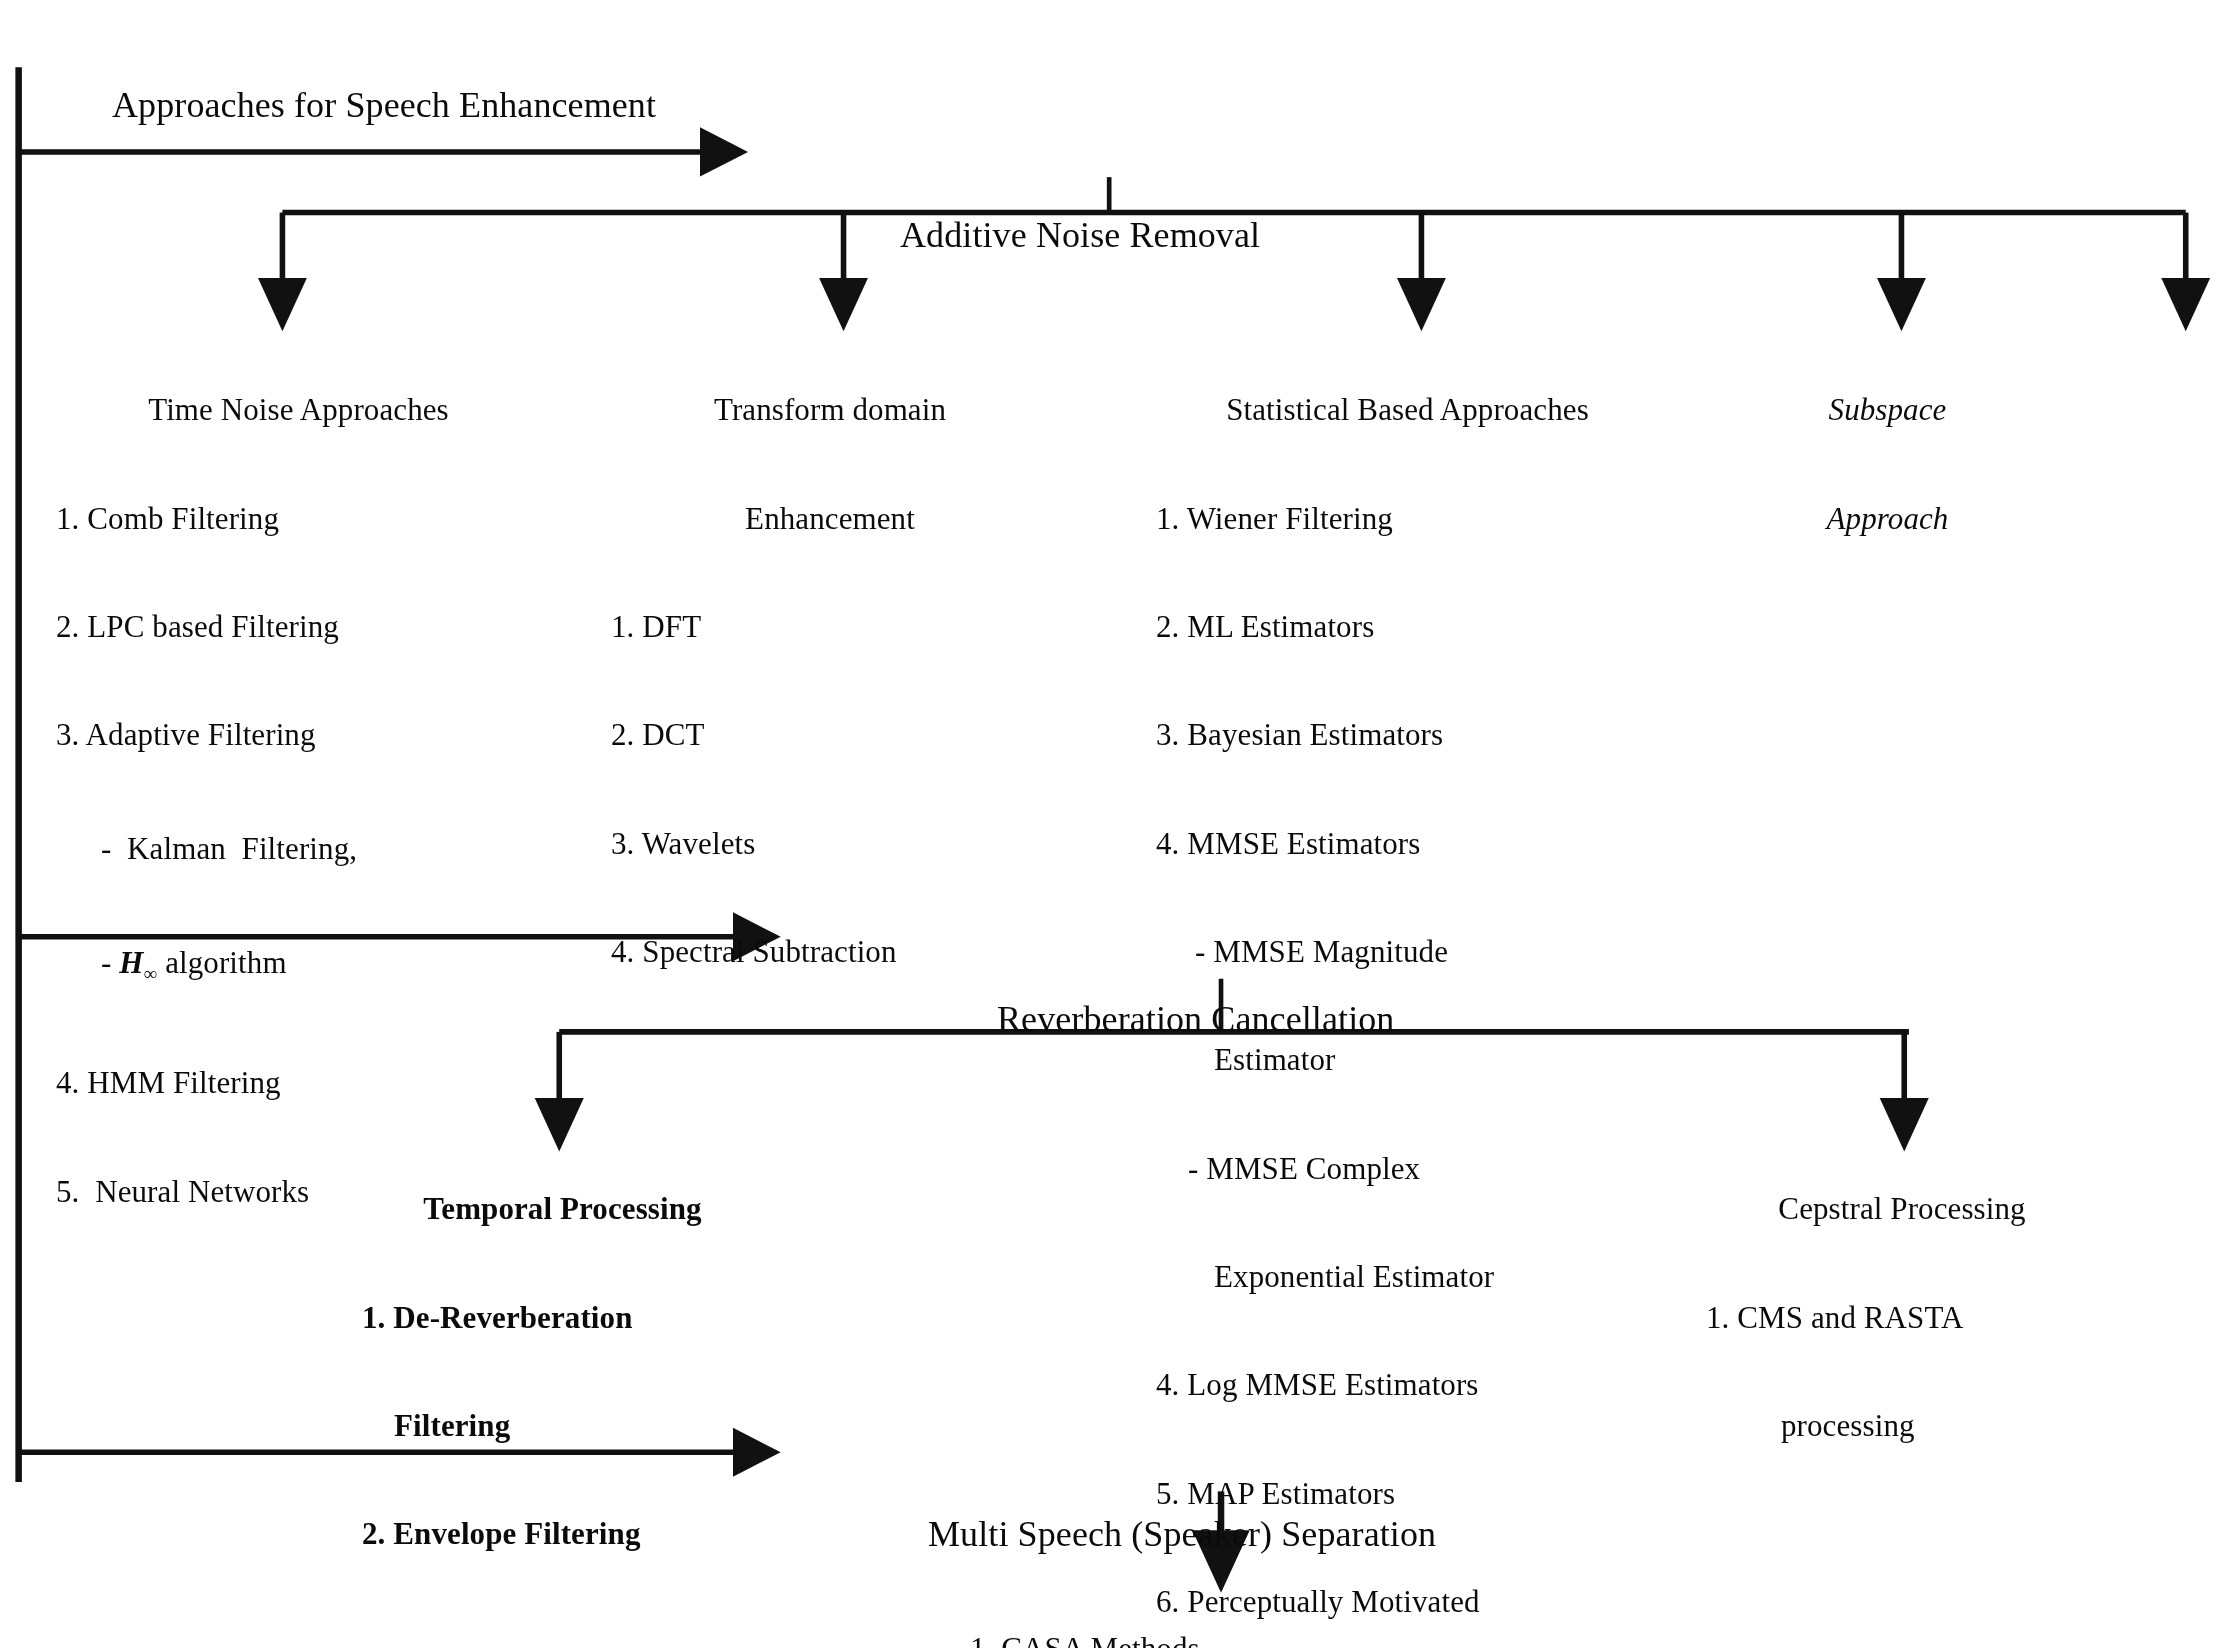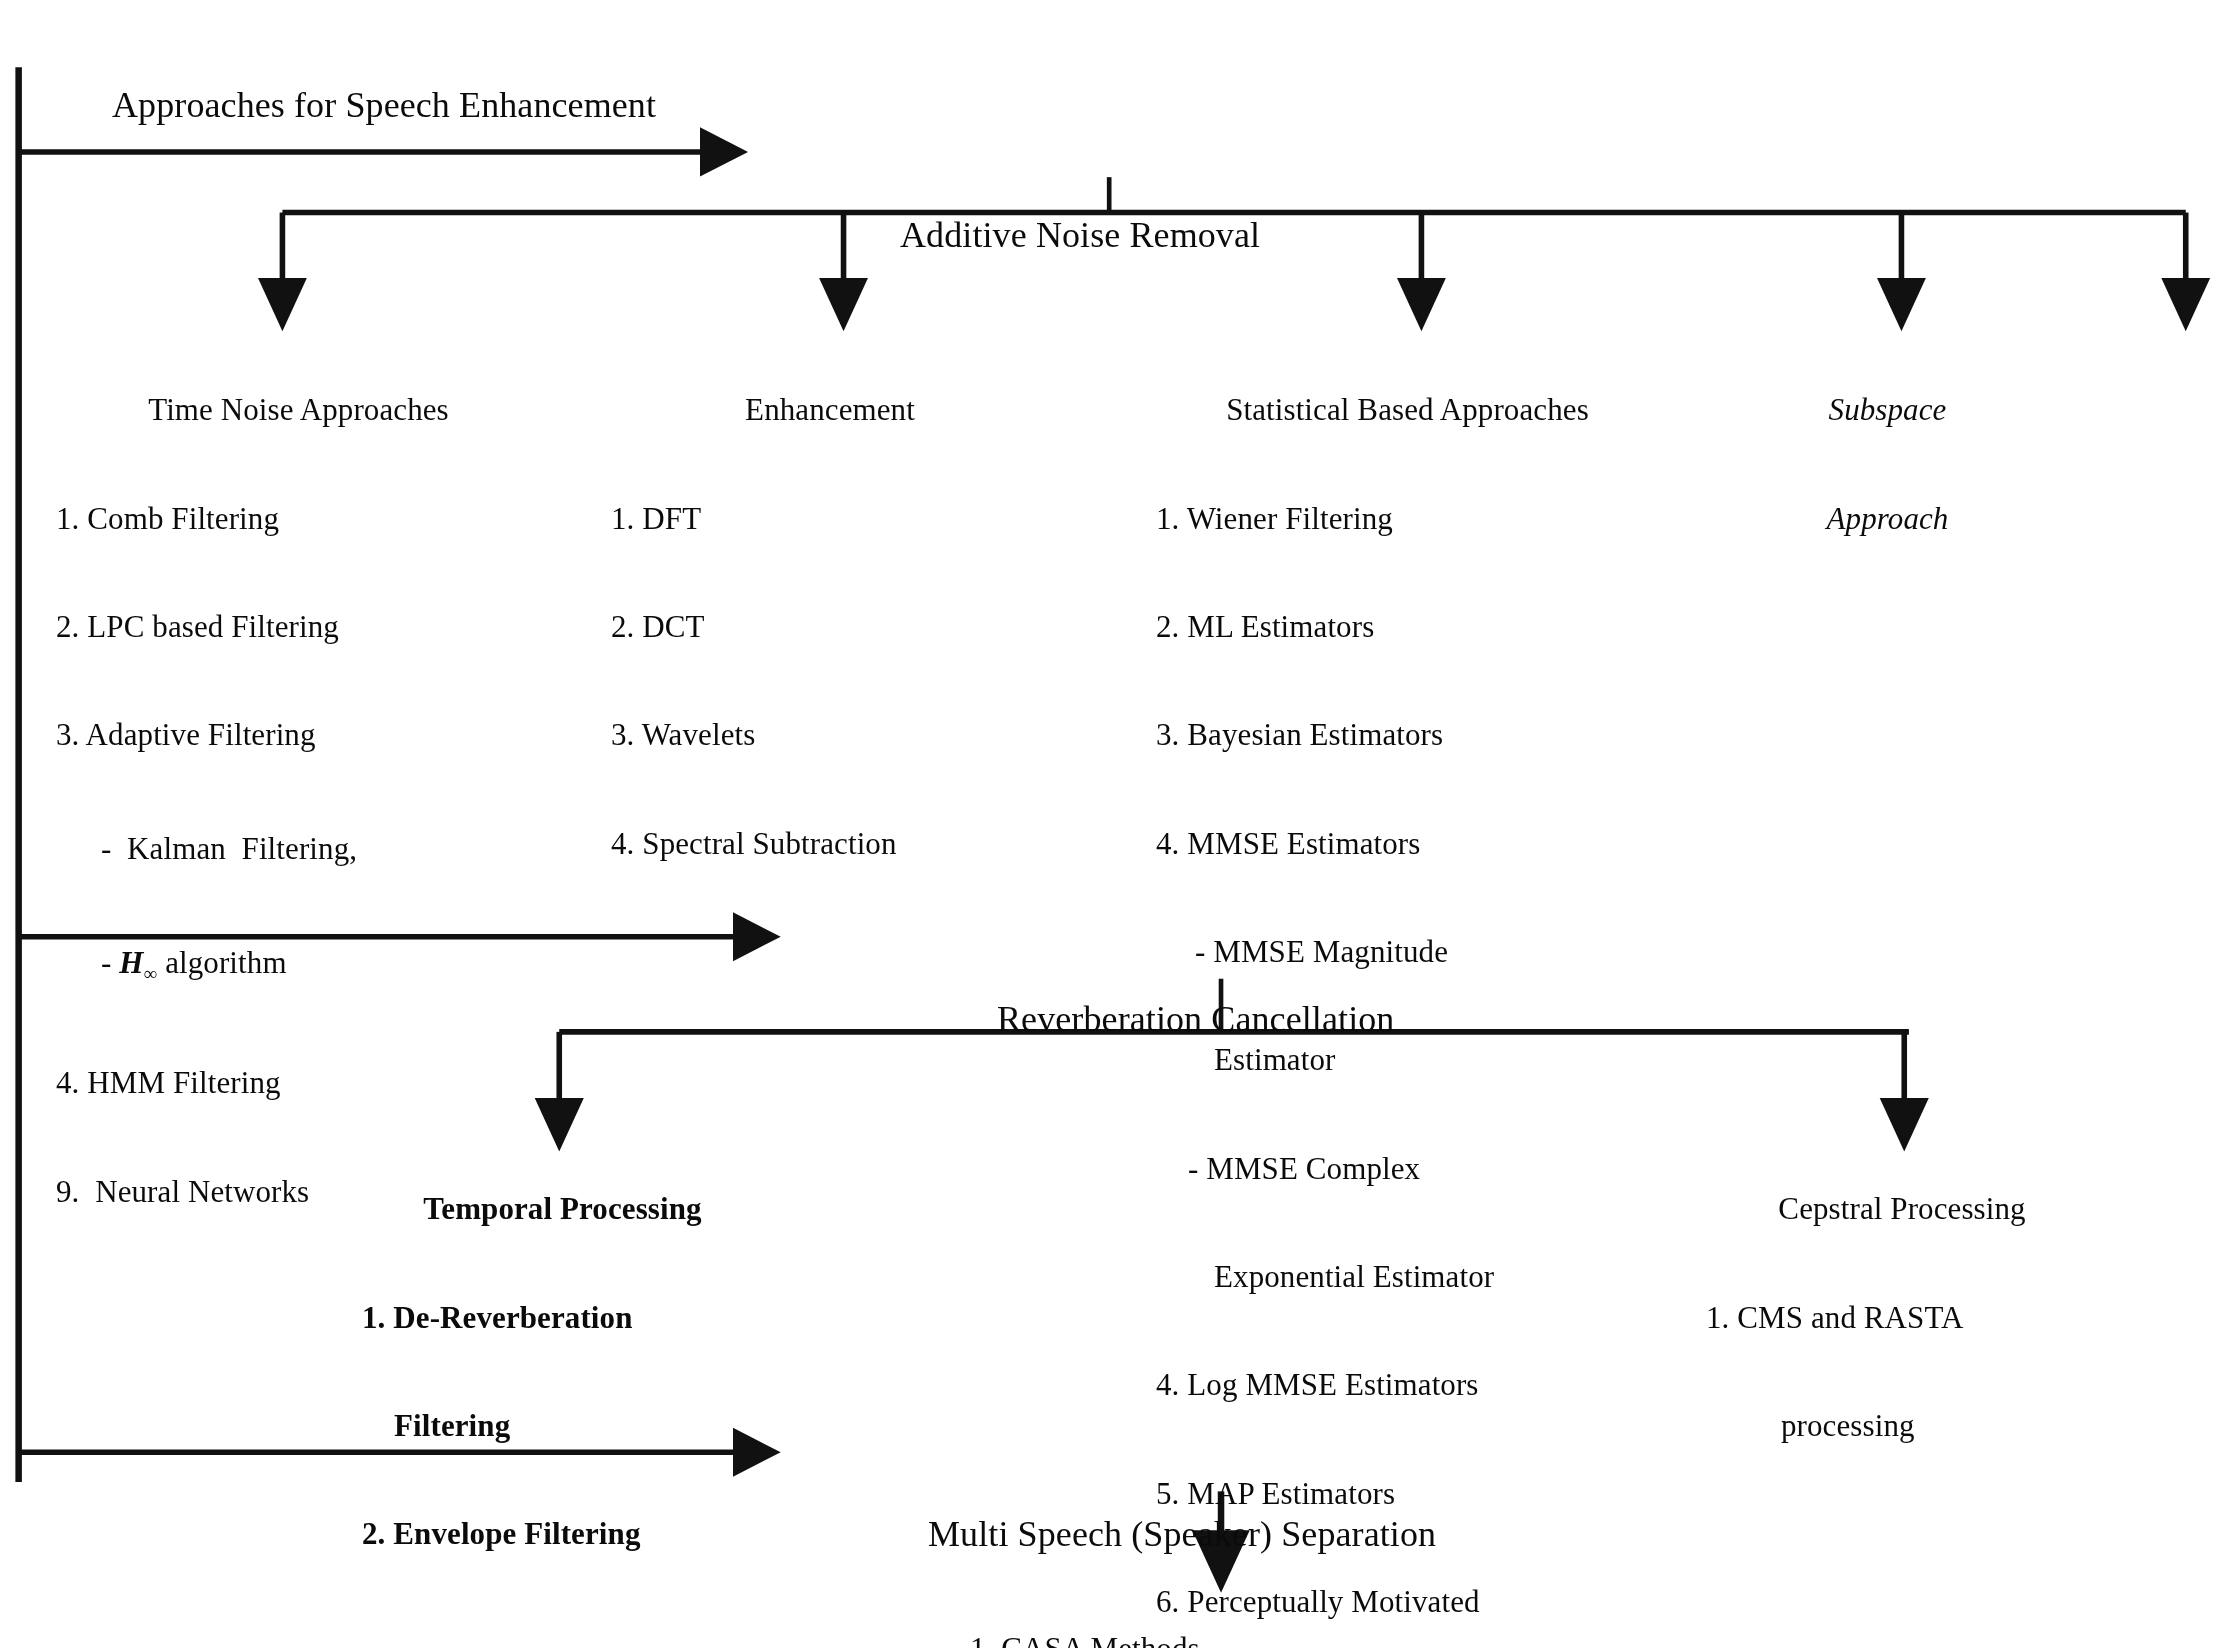--- a/index.html
+++ b/index.html
@@ -121,24 +121,25 @@
   </div>
 
   <div class="node" style="left:56px; top:320px; width:485px;">
     <span class="hdr">Time Noise Approaches</span>
     <span class="li">1. Comb Filtering</span>
     <span class="li">2. LPC based Filtering</span>
     <span class="li">3. Adaptive Filtering</span>
     <span class="li-sub" style="padding-left:45px; margin-top:5.6px;">-  Kalman  Filtering,</span>
     <span class="li-sub" style="padding-left:45px; margin-top:5.6px;"><span>-</span><span class="hinf">&nbsp;<i>H</i><sub>∞</sub></span>&nbsp;<span>algorithm</span></span>
     <span class="li" style="margin-top:7.5px;">4. HMM Filtering</span>
-    <span class="li">9.  Neural Networks</span>
+    <span class="li">5.  Neural Networks</span>
   </div>
 
   <div class="node" style="left:611px; top:320px; width:438px;">
+    <span class="hdr">Transform domain</span>
     <span class="hdr">Enhancement</span>
     <span class="li">1. DFT</span>
     <span class="li">2. DCT</span>
     <span class="li">3. Wavelets</span>
     <span class="li">4. Spectral Subtraction</span>
   </div>
 
   <div class="node" style="left:1156px; top:320px; width:503px;">
     <span class="hdr">Statistical Based Approaches</span>
     <span class="li">1. Wiener Filtering</span>

